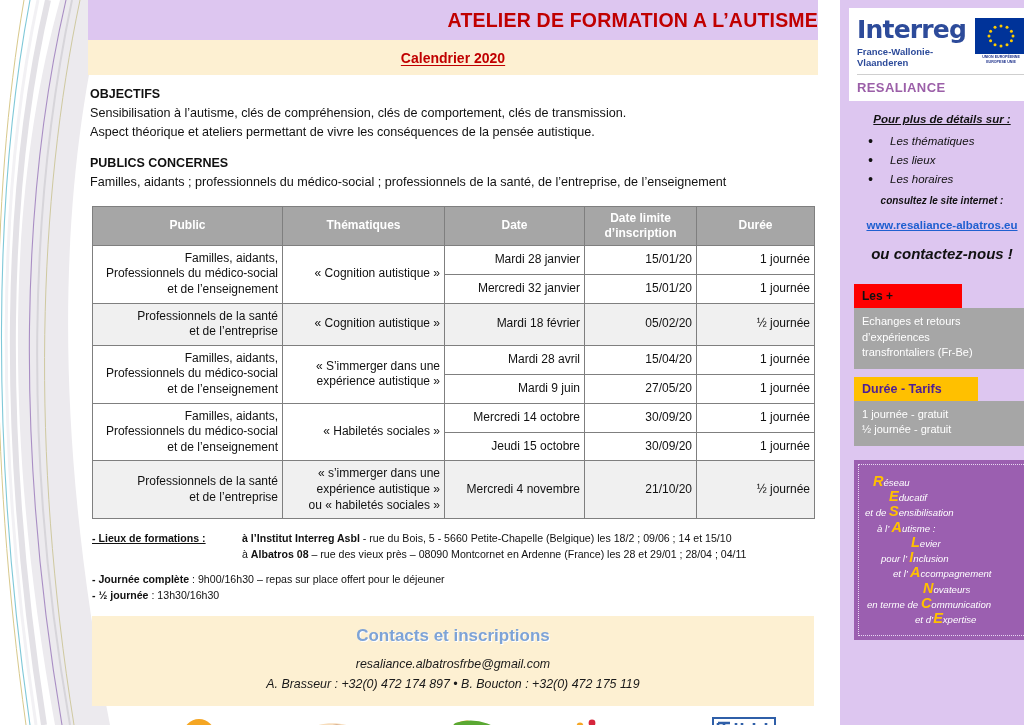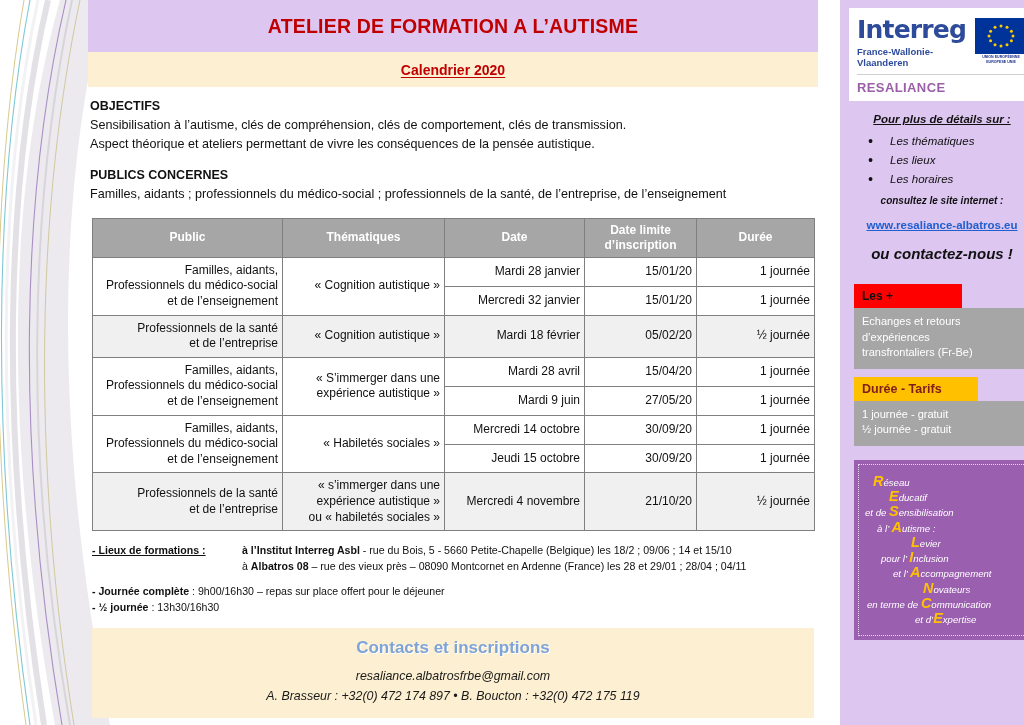--- a/index.html
+++ b/index.html
@@ -14,21 +14,21 @@
   
   #deco { position: absolute; left: 0; top: 0; width: 110px; height: 725px; }
 
   
   #main {
     position: absolute; left: 88px; top: 0; width: 730px; height: 725px;
   }
 
   .title-bar {
     background: #ddc6f0;
-    height: 52px; display: flex; align-items: center; justify-content: center;
+    height: 40px; display: flex; align-items: center; justify-content: flex-end;
   }
   .title-bar .t {
     color: #c00000; font-weight: bold; font-size: 19.5px; letter-spacing: .2px;
   }
   .sub-bar {
     background: #fdf0d2; height: 35px;
     display: flex; align-items: center; justify-content: center;
   }
   .sub-bar .s {
     color: #c00000; font-weight: bold; font-size: 14px;
@@ -133,21 +133,21 @@
     font-size: 15px; font-style: italic; font-weight: bold; text-align: center;
     margin-top: 14px;
   }
 
   .tagbox { margin: 0 14px; }
   .tag-red {
     background: #fe0000; color: #111; font-weight: bold; font-size: 12px;
     padding: 5px 8px; width: 108px;
   }
   .tag-yellow {
-    background: #ffc000; color: #7f1d1d; font-weight: bold; font-size: 12.5px;
+    background: #ffc000; color: #4c1d95; font-weight: bold; font-size: 12.5px;
     padding: 5px 8px; width: 124px;
   }
   .tag-body {
     background: #a6a6a6; color: #ffffff; font-size: 11px; line-height: 1.42;
     padding: 6px 8px 8px 8px;
   }
 
   .acro-outer { margin: 14px 14px 0 14px; background: #9b5fb0; padding: 4px; }
   .acro-inner { border: 1.5px dotted #e8d9f2; padding: 9px 6px; }
   .acro-line { color: #ffffff; font-size: 9.6px; font-style: italic;

